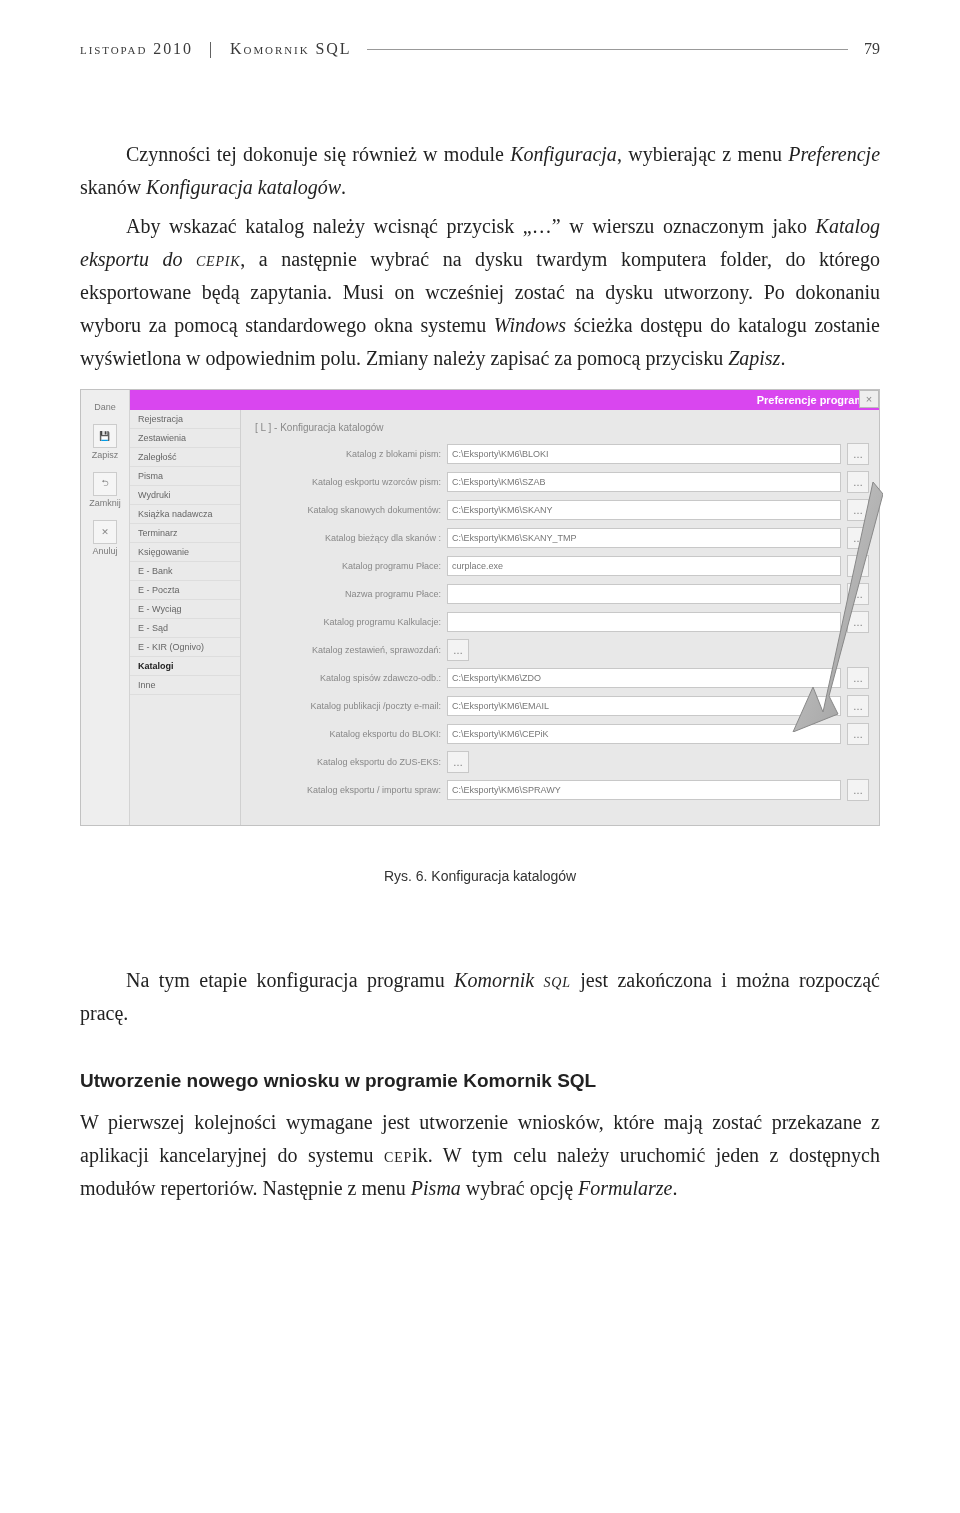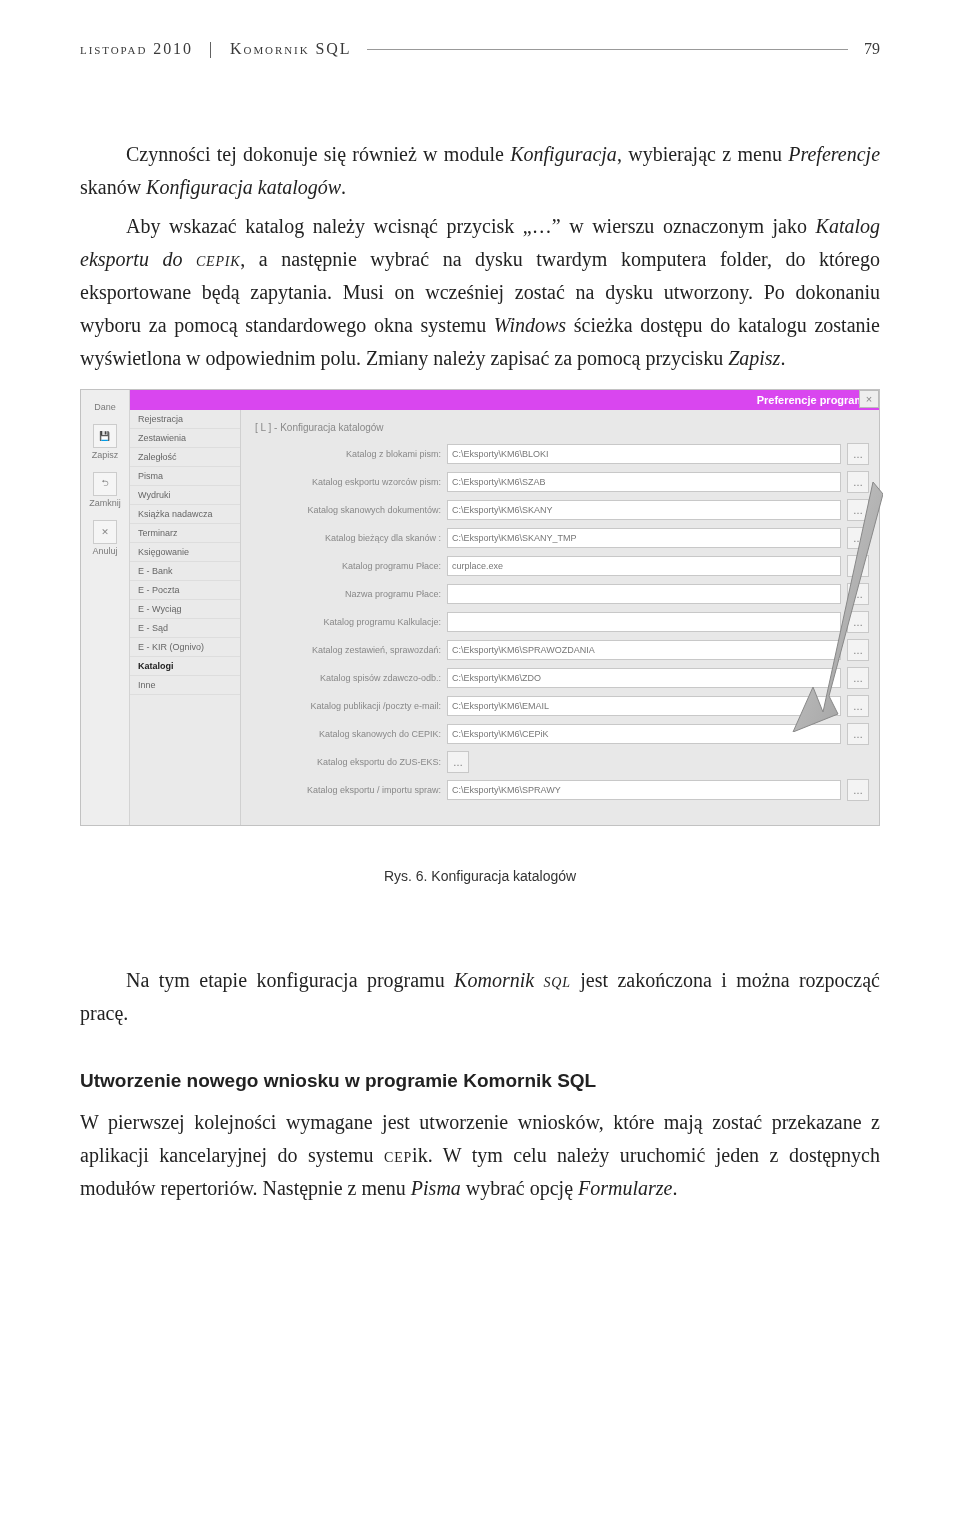--- a/index.html
+++ b/index.html
@@ -142,35 +142,34 @@
                     <div class="field-input"></div>
                     <div class="field-btn">…</div>
                   </div>
                   <div class="field-row">
                     <div class="field-label">Katalog programu Kalkulacje:</div>
                     <div class="field-input"></div>
                     <div class="field-btn">…</div>
                   </div>
                   <div class="field-row">
                     <div class="field-label">Katalog zestawień, sprawozdań:</div>
-                    <div class="field-input">C:\Eksporty\KM6\SPRAWOZDANIA</div>
                     <div class="field-btn">…</div>
                   </div>
                   <div class="field-row">
                     <div class="field-label">Katalog spisów zdawczo-odb.:</div>
                     <div class="field-input">C:\Eksporty\KM6\ZDO</div>
                     <div class="field-btn">…</div>
                   </div>
                   <div class="field-row">
                     <div class="field-label">Katalog publikacji /poczty e-mail:</div>
                     <div class="field-input">C:\Eksporty\KM6\EMAIL</div>
                     <div class="field-btn">…</div>
                   </div>
                   <div class="field-row">
-                    <div class="field-label">Katalog skanowych do CEPIK:</div>
+                    <div class="field-label">Katalog eksportu do BLOKI:</div>
                     <div class="field-input">C:\Eksporty\KM6\CEPiK</div>
                     <div class="field-btn">…</div>
                   </div>
                   <div class="field-row">
                     <div class="field-label">Katalog eksportu do ZUS-EKS:</div>
                     <div class="field-btn">…</div>
                   </div>
                   <div class="field-row">
                     <div class="field-label">Katalog eksportu / importu spraw:</div>
                     <div class="field-input">C:\Eksporty\KM6\SPRAWY</div>

